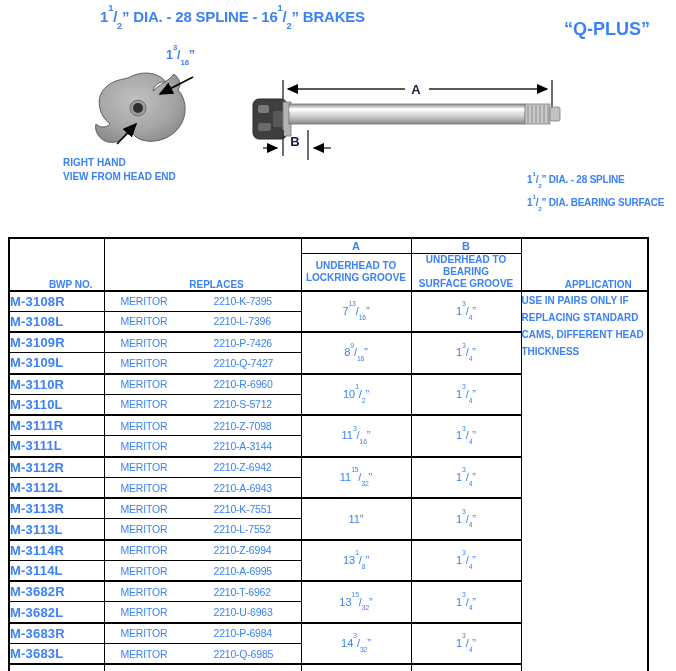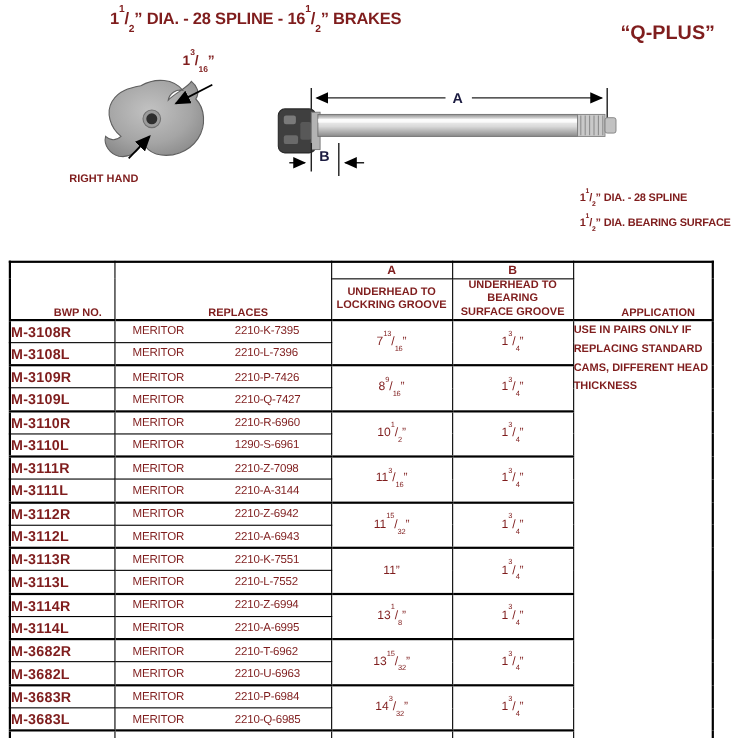--- a/index.html
+++ b/index.html
@@ -1,19 +1,19 @@
 <!DOCTYPE html>
 <html><head>
 <meta charset="utf-8">
 <style>
   * { margin:0; padding:0; box-sizing:border-box; }
   html,body { background:#ffffff; }
   .page {
     position:relative; width:676px; height:671px; overflow:hidden;
-    background:#ffffff; color:#7f1d1d;
+    background:#ffffff; color:#3b82f6;
     font-family:"Liberation Sans", sans-serif;
   }
   sup { font-size:62%; position:relative; top:-0.55em; letter-spacing:-0.2px; }
   sub { font-size:62%; position:relative; top:0.28em; letter-spacing:-0.2px; }
 
   .page-title {
     position:absolute; left:100px; top:8px;
     font-size:15px; font-weight:bold; letter-spacing:-0.2px;
   }
   .brand-label {
@@ -87,20 +87,21 @@
     </defs>
     <path d="M48,20 C62,12 78,14 86,24 C80,23 74,27 73,33 C80,26 90,22 94,16 C99,20 102,26 98,32 C106,40 108,56 100,68 C92,80 76,86 62,82 C56,80 52,76 50,71 C46,80 38,86 28,84 C20,82 14,74 16,66 C20,70 26,70 30,66 C20,58 16,44 22,34 C28,24 38,22 48,20 Z" fill="url(#camg)" stroke="#5f5f5f" stroke-width="1"></path>
     <circle cx="58" cy="50" r="8" fill="#9b9b9b" stroke="#707070" stroke-width="1"></circle>
     <circle cx="58" cy="50" r="5" fill="#2e2e2e"></circle>
     <line x1="113" y1="19" x2="80" y2="36" stroke="#000" stroke-width="1.6" marker-end="url(#ah1)"></line>
     <line x1="37" y1="86" x2="56" y2="66" stroke="#000" stroke-width="1.6" marker-end="url(#ah1)"></line>
   </svg>
 
   <div class="head-caption">
     <div>RIGHT HAND</div>
+    <div>VIEW FROM HEAD END</div>
   </div>
 
   <svg class="shaft-svg" width="322" height="88" viewBox="0 0 322 88">
     <defs>
       <linearGradient id="shaftg" x1="0" y1="0" x2="0" y2="1">
         <stop offset="0%" stop-color="#8f8f8f"></stop>
         <stop offset="25%" stop-color="#f4f4f4"></stop>
         <stop offset="55%" stop-color="#d9d9d9"></stop>
         <stop offset="100%" stop-color="#8a8a8a"></stop>
       </linearGradient>
@@ -213,21 +214,21 @@
             <span class="brand">MERITOR</span>
             <span class="part">2210-R-6960</span>
           </td>
           <td class="val" rowspan="2">10<sup>1</sup>/<sub>2</sub>”</td>
           <td class="val" rowspan="2">1<sup>3</sup>/<sub>4</sub>”</td>
         </tr>
         <tr>
           <td class="bwp">M-3110L</td>
           <td class="repl">
             <span class="brand">MERITOR</span>
-            <span class="part">1290-S-6961</span>
+            <span class="part">2210-S-5712</span>
           </td>
         </tr>
         <tr class="grp">
           <td class="bwp">M-3111R</td>
           <td class="repl">
             <span class="brand">MERITOR</span>
             <span class="part">2210-Z-7098</span>
           </td>
           <td class="val" rowspan="2">11<sup>3</sup>/<sub>16</sub>”</td>
           <td class="val" rowspan="2">1<sup>3</sup>/<sub>4</sub>”</td>

